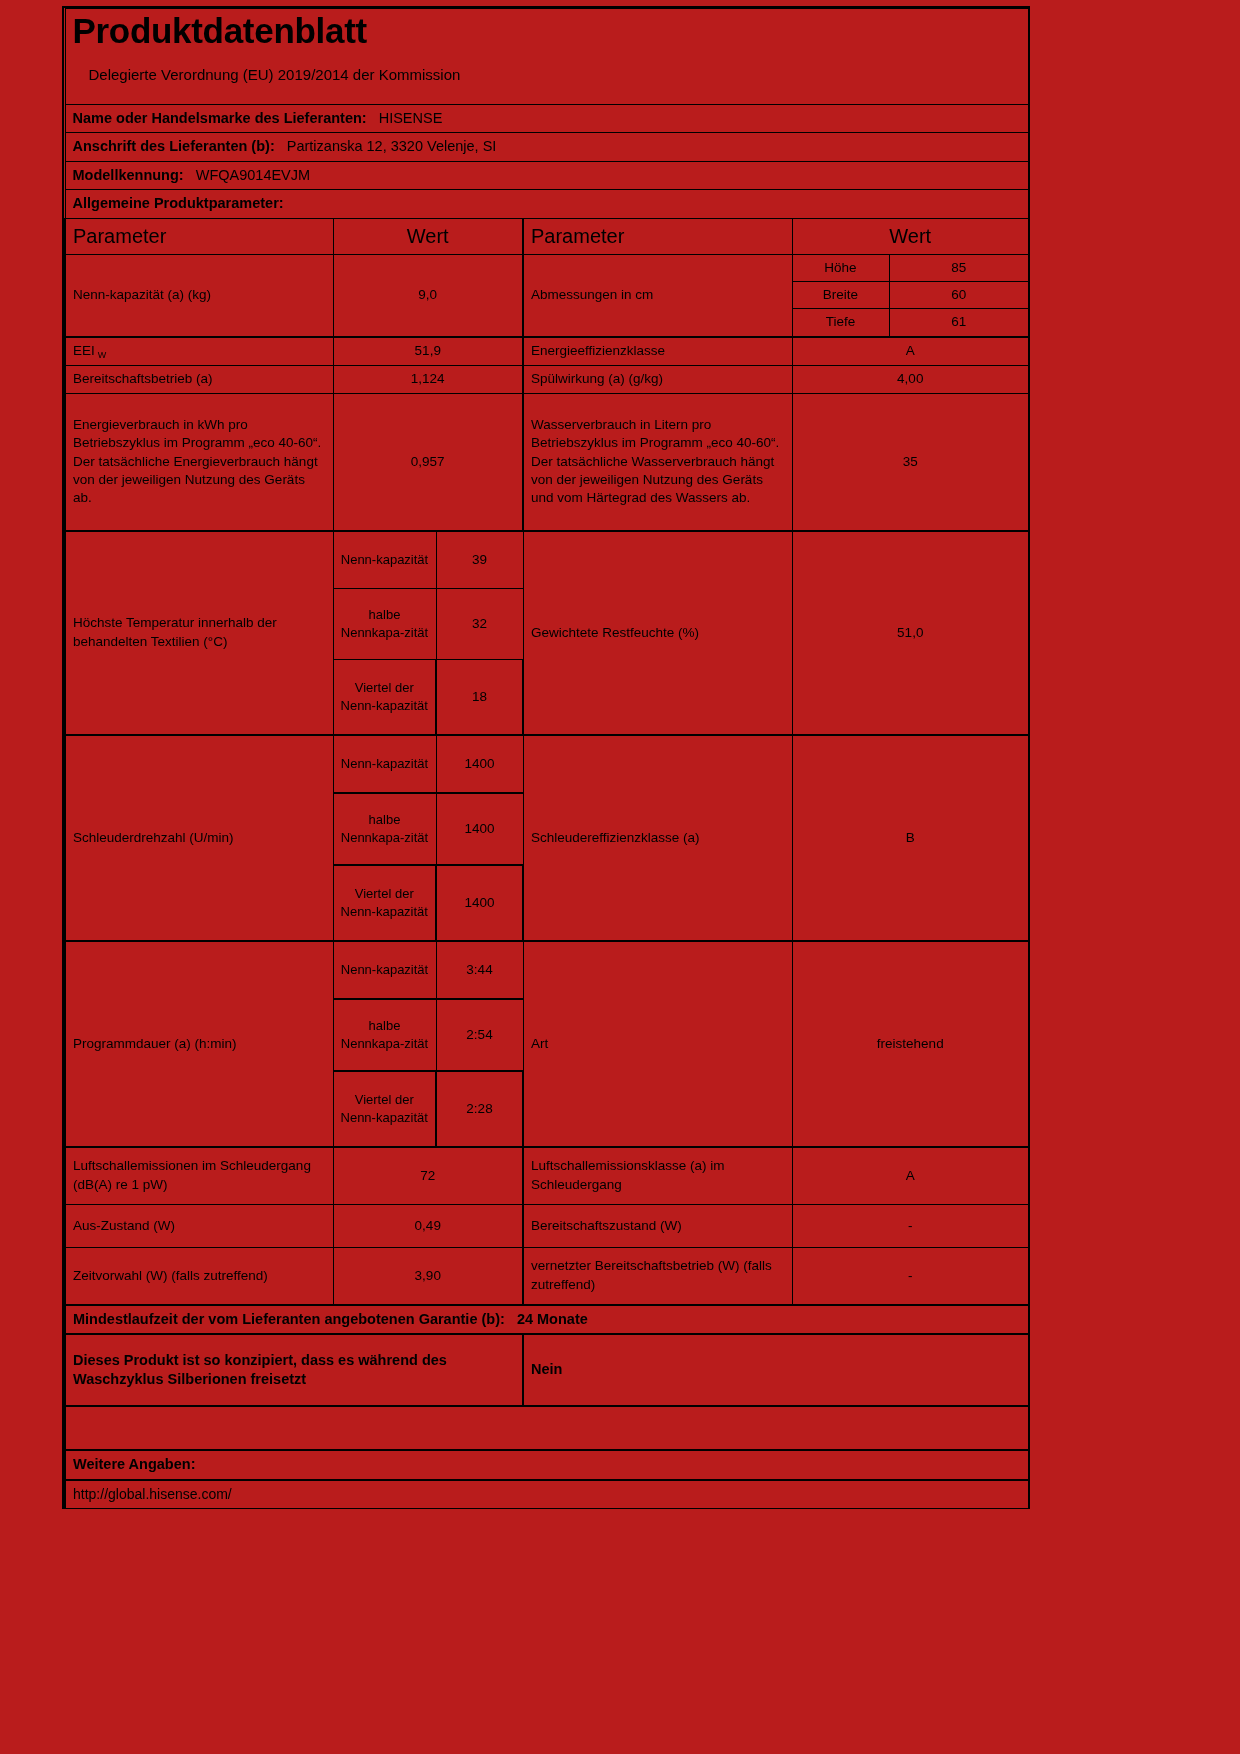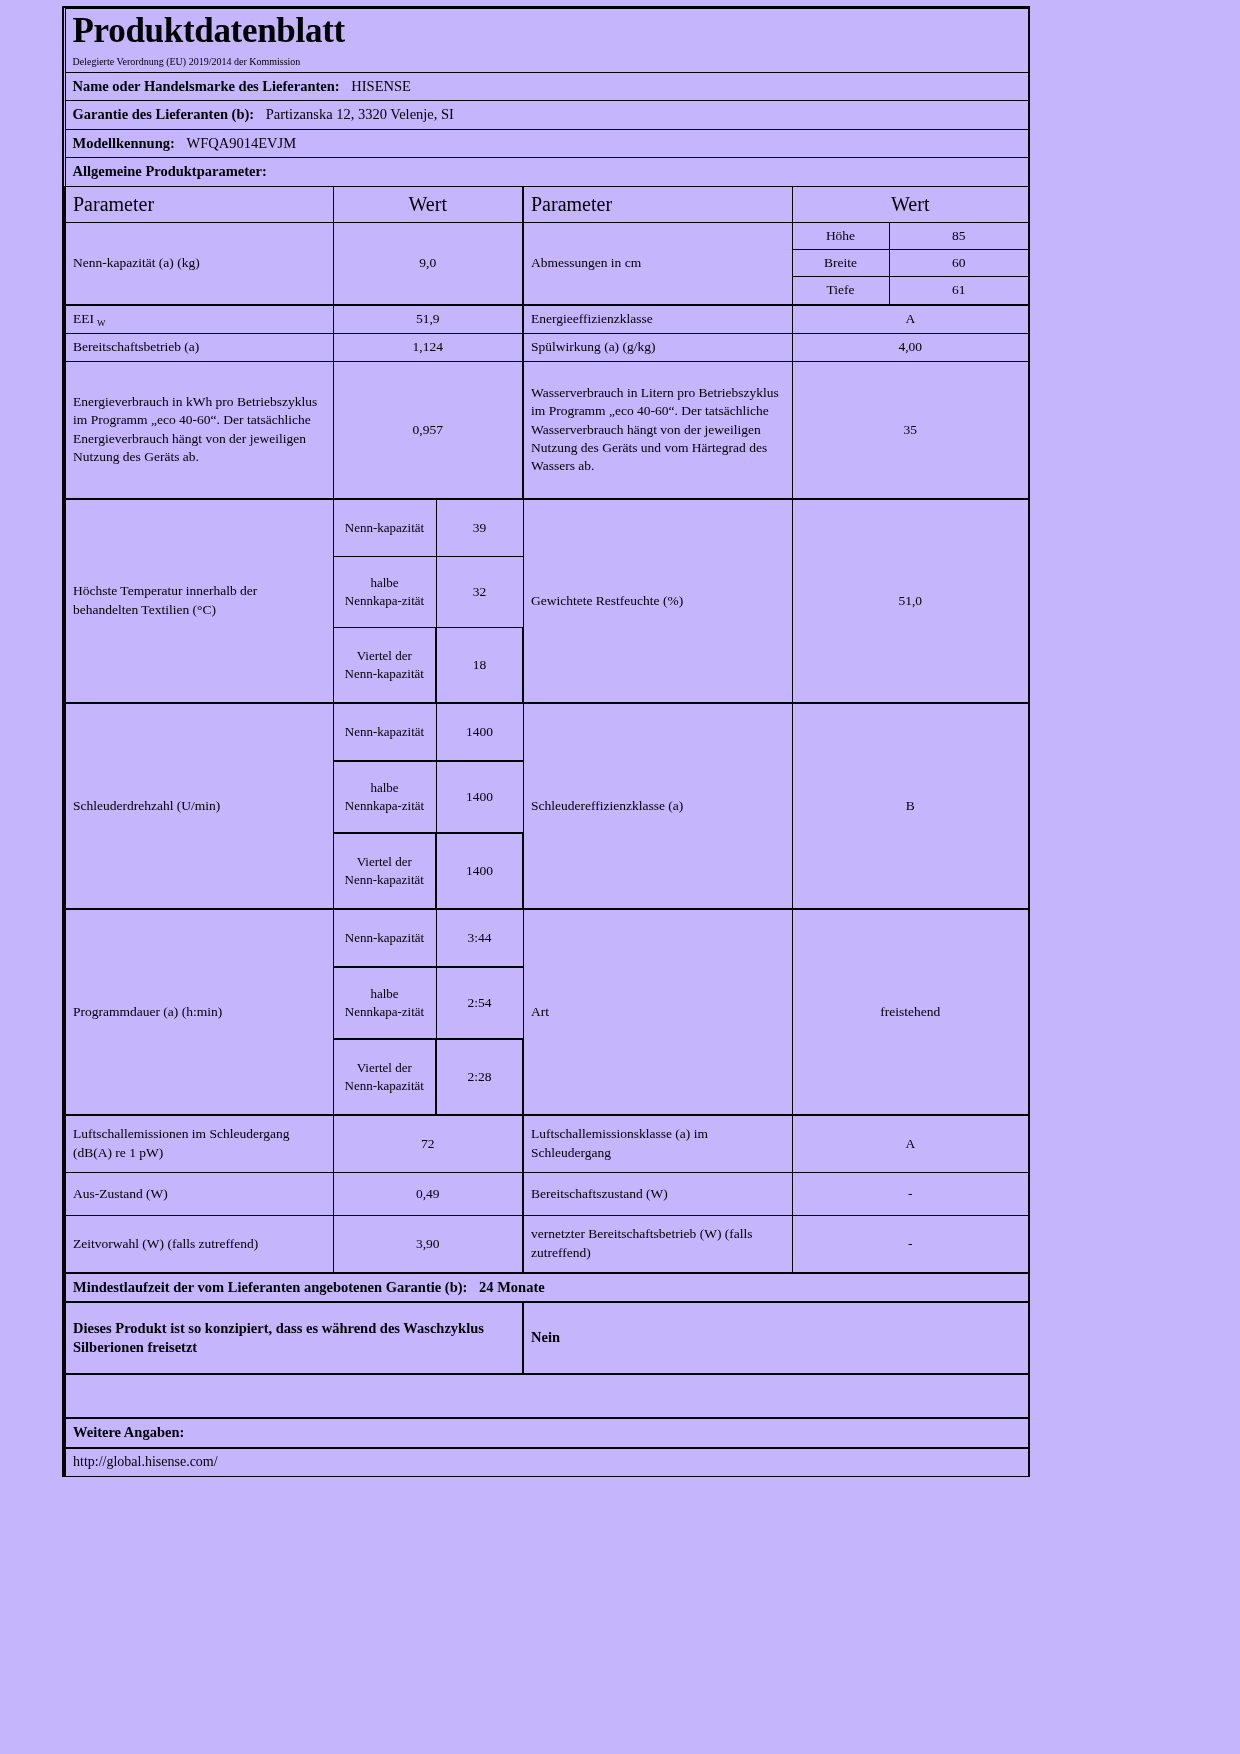--- a/index.html
+++ b/index.html
@@ -10,23 +10,22 @@
   }
   body {
     font-family: "Liberation Sans", sans-serif;
     color: #000000;
   }
   .page {
     position: relative;
     width: 1240px;
     height: 1754px;
     box-sizing: border-box;
-    background: #c4b5fd;
+    background: #b91c1c;
     overflow: hidden;
-    font-family: Liberation Serif, serif;
   }
   .sheet {
     position: absolute;
     left: 62px;
     top: 6px;
     width: 968px;
     box-sizing: border-box;
     border: 2px solid #000;
     border-bottom: none;
   }
@@ -50,23 +49,23 @@
     padding: 10px 14px 8px 14px;
   }
   .doc-title {
     font-size: 35px;
     font-weight: bold;
     letter-spacing: -0.3px;
     line-height: 1.05;
     margin: 0 0 6px 0;
   }
   .doc-sub {
-    font-size: 10px;
+    font-size: 15px;
     line-height: 1.2;
-    margin: 0;
+    margin: 16px;
   }
 
   .band td {
     border-left: none;
     border-right: none;
     border-top: none;
     border-bottom: 2px solid #000;
     padding: 7px 14px;
     font-size: 14.5px;
   }
@@ -167,21 +166,21 @@
 
       <tr class="band">
         <td colspan="6">
           <span class="lbl">Name oder Handelsmarke des Lieferanten:</span>
           <span class="val" style="padding-left:8px">HISENSE</span>
         </td>
       </tr>
 
       <tr class="band">
         <td colspan="6">
-          <span class="lbl">Garantie des Lieferanten (b):</span>
+          <span class="lbl">Anschrift des Lieferanten (b):</span>
           <span class="val" style="padding-left:8px">Partizanska 12, 3320 Velenje, SI</span>
         </td>
       </tr>
 
       <tr class="band">
         <td colspan="6">
           <span class="lbl">Modellkennung:</span>
           <span class="val" style="padding-left:8px">WFQA9014EVJM</span>
         </td>
       </tr>

